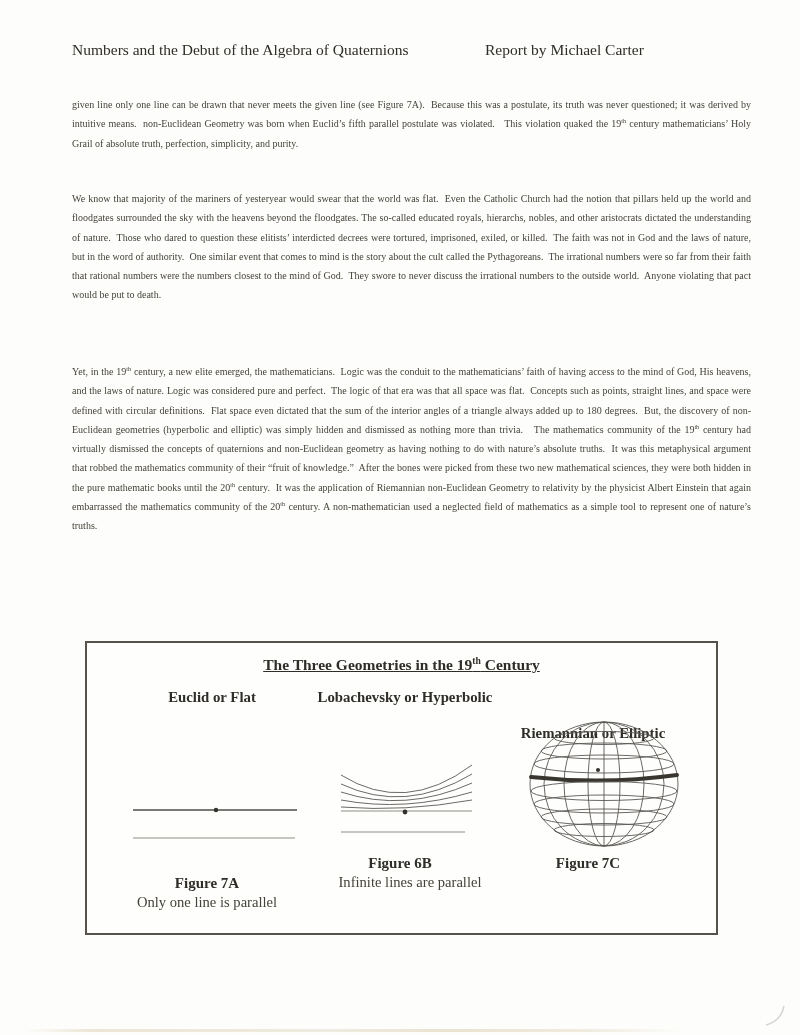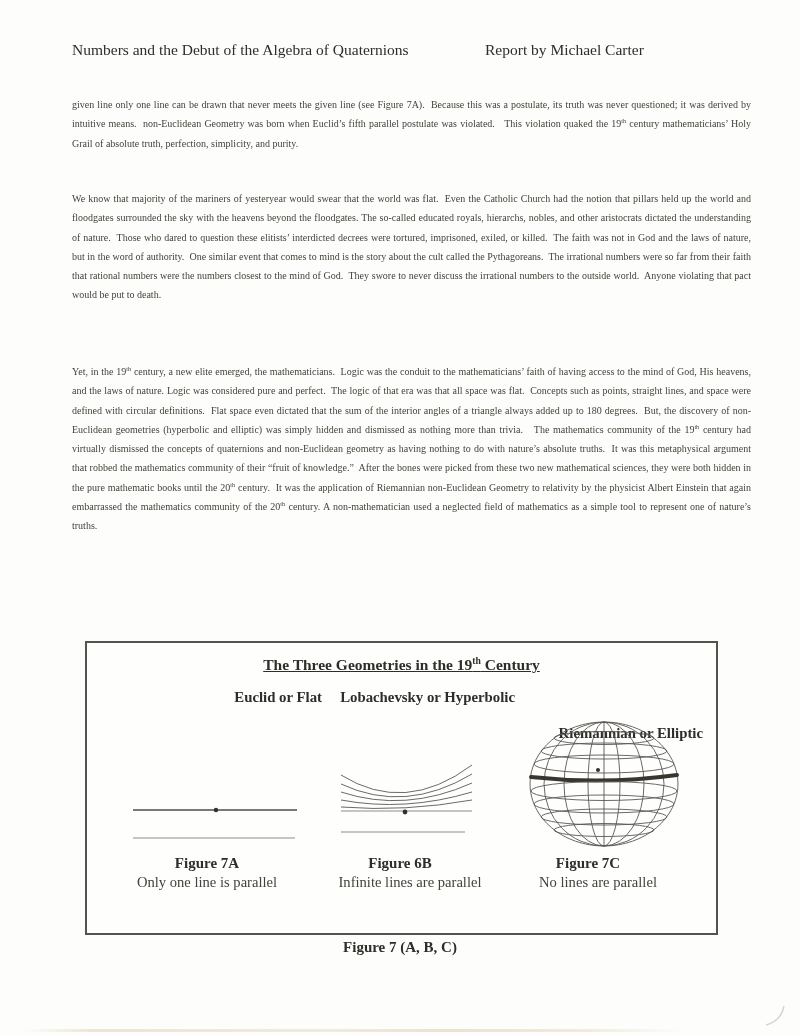--- a/index.html
+++ b/index.html
@@ -22,36 +22,36 @@
   sup{font-size:0.62em;line-height:0;vertical-align:super;}
 
   .figure-panel{
     position:absolute;left:85px;top:641px;width:633px;height:294px;
     border:2px solid var(--c-border,#55534c);background:#fefefd;box-sizing:border-box;
   }
   .panel-title{
     position:absolute;top:13px;left:0;right:0;text-align:center;
     font-weight:bold;font-size:15.5px;text-decoration:underline;color:var(--c-heading,#2f2d28);
   }
-  .col-head{position:absolute;top:46px;width:220px;text-align:right;font-weight:bold;font-size:14.8px;color:var(--c-heading,#2f2d28);}
+  .col-head{position:absolute;top:46px;width:220px;text-align:center;font-weight:bold;font-size:14.8px;color:var(--c-heading,#2f2d28);}
   .ch-a{left:15px;}
   .ch-b{left:208px;}
   .ch-c{left:396px;margin-top:36px;}
   .diag{position:absolute;}
   .diag-a{left:42px;top:158px;}
   .diag-b{left:248px;top:112px;}
   .diag-c{left:440px;top:76px;}
   .sk-dark{stroke:var(--c-line_dark,#4e4c47);stroke-width:1.3;fill:none;}
   .sk-mid{stroke:#5a5854;stroke-width:0.9;fill:none;}
   .sk-light{stroke:var(--c-line_light,#8e8b83);stroke-width:1.1;fill:none;}
   .sk-band{stroke:#38362f;stroke-width:4;fill:none;stroke-linecap:round;}
   .fill-dark{fill:#33312c;stroke:none;}
   .fig-label{position:absolute;width:220px;text-align:center;top:212px;font-weight:bold;font-size:15px;color:var(--c-heading,#2f2d28);}
   .fig-caption{position:absolute;width:240px;text-align:center;top:231px;font-size:14.6px;}
-  .fl-a,.fc-a{left:10px;}
+  .fl-a,.fc-a{left:10px;margin-top:20px;}
   .fl-b,.fc-b{left:203px;}
   .fl-c,.fc-c{left:391px;}
   .fc-a{left:0px;}
 
   .group-caption{position:absolute;top:939px;left:0;width:800px;text-align:center;font-weight:bold;font-size:15px;color:var(--c-heading,#2f2d28);}
   .page-number{position:absolute;top:961px;left:0;width:800px;text-align:center;font-size:15px;}
 
   .scan-line{
     position:absolute;top:1029px;left:25px;width:680px;height:3px;
     background:linear-gradient(to right,
@@ -113,23 +113,21 @@
       <ellipse class="sk-mid" cx="77" cy="98" rx="63" ry="8"></ellipse>
       <ellipse class="sk-mid" cx="77" cy="111" rx="50" ry="6.5"></ellipse>
       <circle class="fill-dark" cx="71" cy="51" r="2"></circle>
     </svg>
 
     <div class="fig-label fl-a">Figure 7A</div>
     <div class="fig-caption fc-a">Only one line is parallel</div>
     <div class="fig-label fl-b">Figure 6B</div>
     <div class="fig-caption fc-b">Infinite lines are parallel</div>
     <div class="fig-label fl-c">Figure 7C</div>
-    <div class="fig-caption fc-c">No lines are parallel</div>
   </div>
 
-  <div class="group-caption">Figure 7 (A, B, C)</div>
 
   <div class="scan-line"></div>
   <svg class="curl" width="30" height="26" viewBox="0 0 30 26">
     <path d="M26,2 Q23,17 8,21" fill="none" stroke="#d3d3d0" stroke-width="1.4"></path>
   </svg>
 
 </div>
 
 </body></html>

